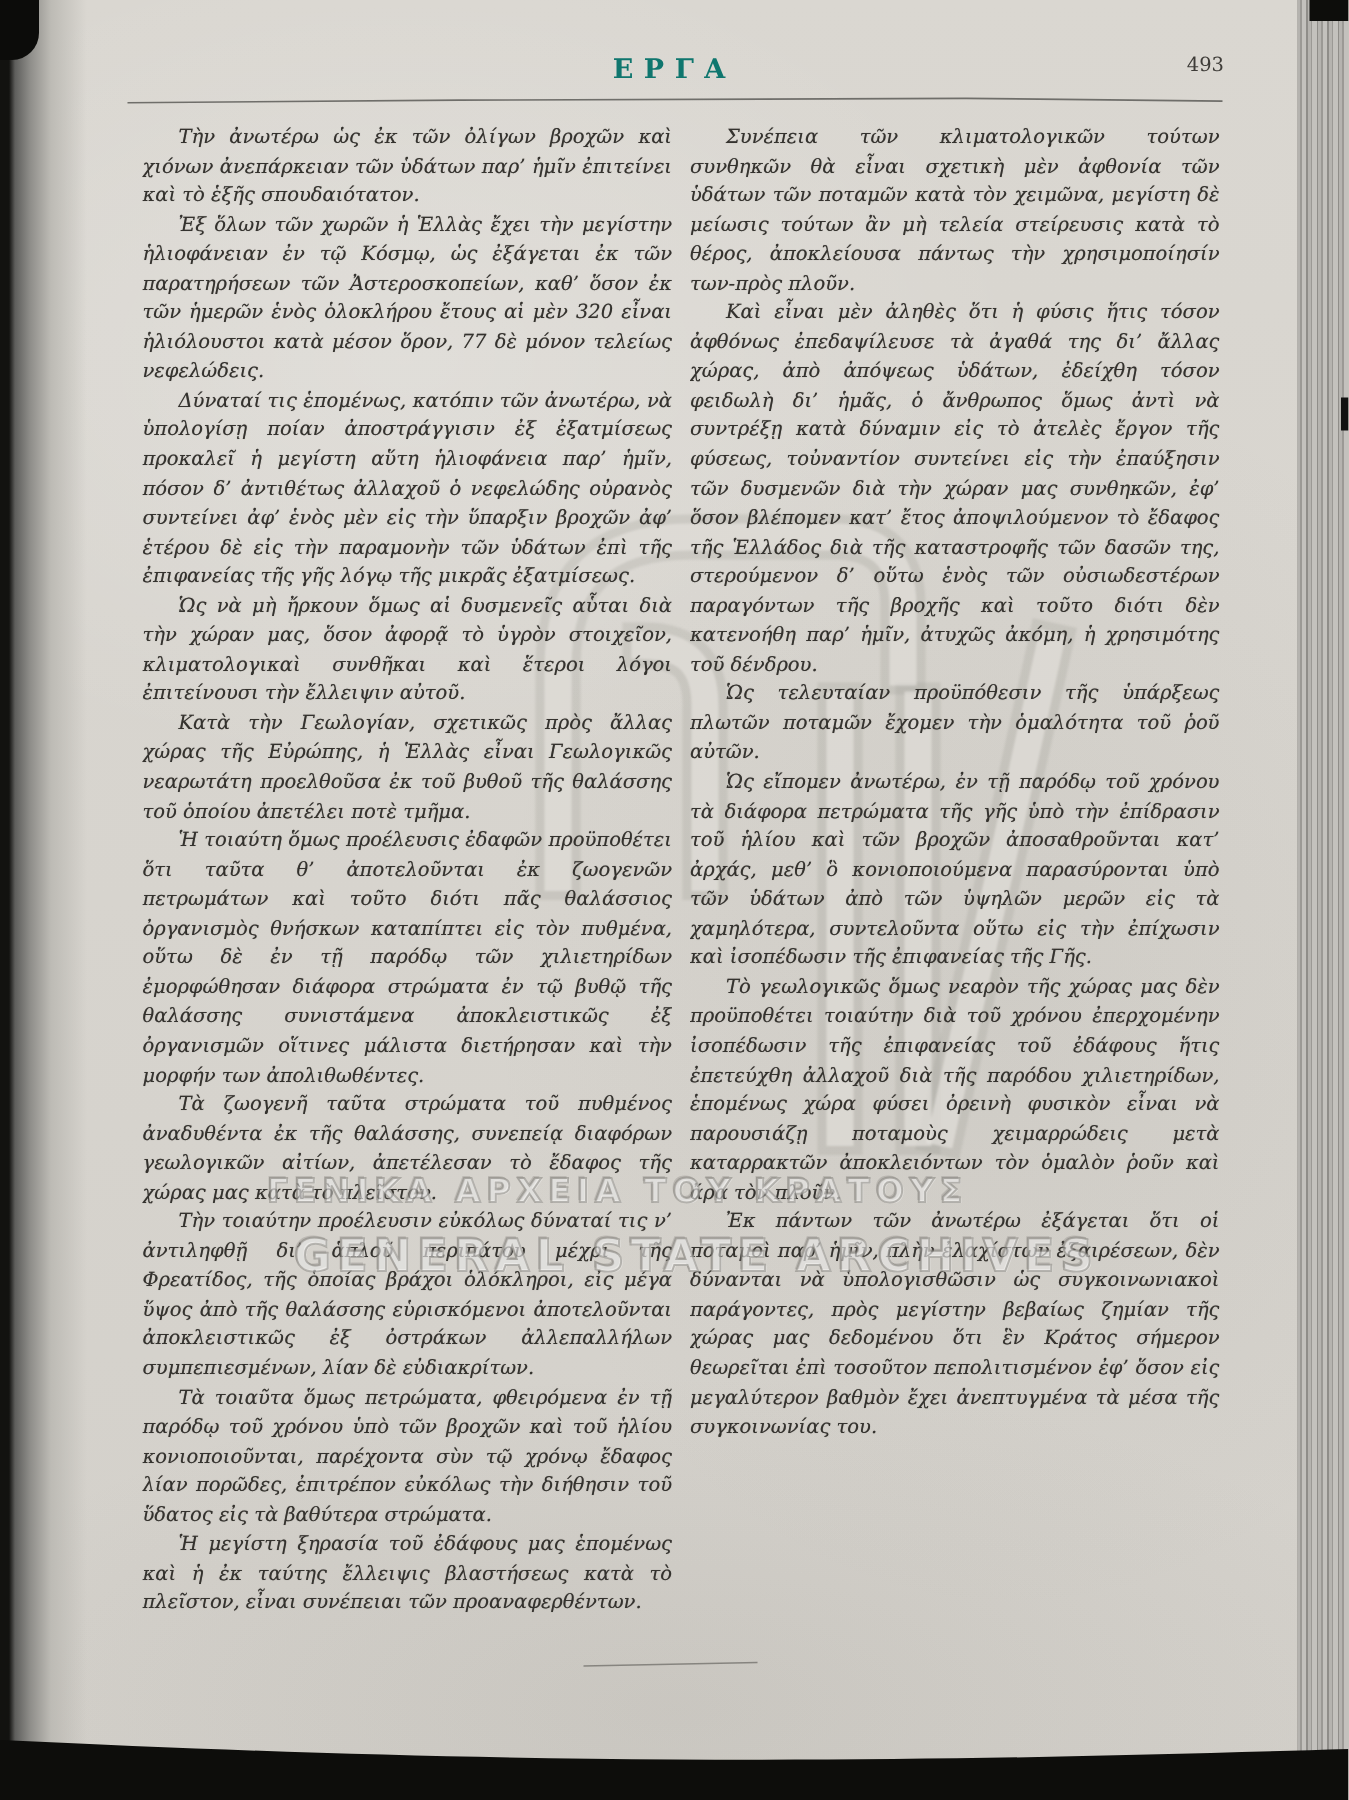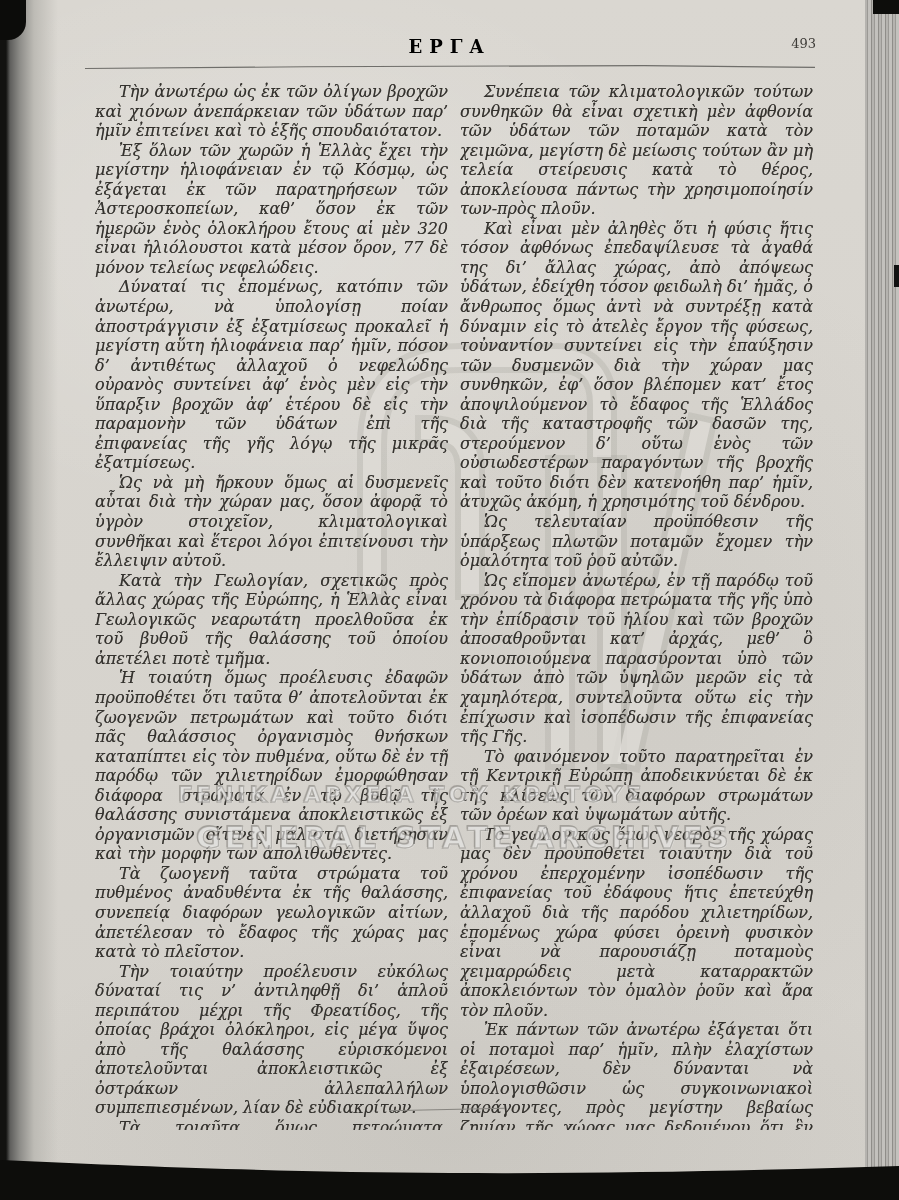--- a/index.html
+++ b/index.html
@@ -28,31 +28,31 @@
     position:absolute;right:0;top:0;width:34px;height:1200px;
     background:repeating-linear-gradient(90deg,#b5b3af 0 2px,#9b9995 2px 3px,#c3c1bd 3px 6px,#8f8d89 6px 7px);
   }
   .stack-notch-top{position:absolute;right:0;top:0;width:26px;height:14px;background:#0d0d0b;}
   .stack-sliver{position:absolute;right:0;top:265px;width:5px;height:22px;background:#111;}
   
   .bottom-band{position:absolute;left:0;bottom:0;width:899px;height:42px;}
   
   .header-title{
     position:absolute;left:0;top:36px;width:899px;text-align:center;
-    font-size:18px;letter-spacing:7px;color:#000000;font-weight:bold;
+    font-size:18px;letter-spacing:7px;color:#0f766e;font-weight:bold;
   }
   .page-number{
     position:absolute;left:740px;top:36px;width:76px;text-align:right;
     font-size:13px;color:#3e3c38;
   }
   .header-rule{position:absolute;left:84px;top:64px;width:732px;height:6px;}
   
   .col{
     position:absolute;top:82px;width:353px;height:1048px;overflow:hidden;
-    font-size:16px;line-height:19.55px;color:#34322e;
+    font-size:13px;line-height:19.55px;color:#34322e;
     text-align:justify;font-style:italic;
     text-shadow:0 0 0.5px rgba(52,50,46,0.55);
   }
   .col-left{left:95px;}
   .col-right{left:460px;}
   .col p{margin:0;text-indent:24px;}
   .col p.noindent{text-indent:0;}
   
   .wm-emblem{position:absolute;left:0;top:0;pointer-events:none;filter:blur(0.6px);}
   .wm-text{
@@ -110,21 +110,20 @@
     <p>Τὰ ζωογενῆ ταῦτα στρώματα τοῦ πυθμένος ἀναδυθέντα ἐκ τῆς θαλάσσης, συνεπείᾳ διαφόρων γεωλογικῶν αἰτίων, ἀπετέλεσαν τὸ ἔδαφος τῆς χώρας μας κατὰ τὸ πλεῖστον.</p>
     <p>Τὴν τοιαύτην προέλευσιν εὐκόλως δύναταί τις ν’ ἀντιληφθῇ δι’ ἁπλοῦ περιπάτου μέχρι τῆς Φρεατίδος, τῆς ὁποίας βράχοι ὁλόκληροι, εἰς μέγα ὕψος ἀπὸ τῆς θαλάσσης εὑρισκόμενοι ἀποτελοῦνται ἀποκλειστικῶς ἐξ ὀστράκων ἀλλεπαλλήλων συμπεπιεσμένων, λίαν δὲ εὐδιακρίτων.</p>
     <p>Τὰ τοιαῦτα ὅμως πετρώματα, φθειρόμενα ἐν τῇ παρόδῳ τοῦ χρόνου ὑπὸ τῶν βροχῶν καὶ τοῦ ἡλίου κονιοποιοῦνται, παρέχοντα σὺν τῷ χρόνῳ ἔδαφος λίαν πορῶδες, ἐπιτρέπον εὐκόλως τὴν διήθησιν τοῦ ὕδατος εἰς τὰ βαθύτερα στρώματα.</p>
     <p>Ἡ μεγίστη ξηρασία τοῦ ἐδάφους μας ἑπομένως καὶ ἡ ἐκ ταύτης ἔλλειψις βλαστήσεως κατὰ τὸ πλεῖστον, εἶναι συνέπειαι τῶν προαναφερθέντων.</p>
   </div>
 <div class="col col-right">
     <p>Συνέπεια τῶν κλιματολογικῶν τούτων συνθηκῶν θὰ εἶναι σχετικὴ μὲν ἀφθονία τῶν ὑδάτων τῶν ποταμῶν κατὰ τὸν χειμῶνα, μεγίστη δὲ μείωσις τούτων ἂν μὴ τελεία στείρευσις κατὰ τὸ θέρος, ἀποκλείουσα πάντως τὴν χρησιμοποίησίν των-πρὸς πλοῦν.</p>
     <p>Καὶ εἶναι μὲν ἀληθὲς ὅτι ἡ φύσις ἥτις τόσον ἀφθόνως ἐπεδαψίλευσε τὰ ἀγαθά της δι’ ἄλλας χώρας, ἀπὸ ἀπόψεως ὑδάτων, ἐδείχθη τόσον φειδωλὴ δι’ ἡμᾶς, ὁ ἄνθρωπος ὅμως ἀντὶ νὰ συντρέξῃ κατὰ δύναμιν εἰς τὸ ἀτελὲς ἔργον τῆς φύσεως, τοὐναντίον συντείνει εἰς τὴν ἐπαύξησιν τῶν δυσμενῶν διὰ τὴν χώραν μας συνθηκῶν, ἐφ’ ὅσον βλέπομεν κατ’ ἔτος ἀποψιλούμενον τὸ ἔδαφος τῆς Ἑλλάδος διὰ τῆς καταστροφῆς τῶν δασῶν της, στερούμενον δ’ οὕτω ἑνὸς τῶν οὐσιωδεστέρων παραγόντων τῆς βροχῆς καὶ τοῦτο διότι δὲν κατενοήθη παρ’ ἡμῖν, ἀτυχῶς ἀκόμη, ἡ χρησιμότης τοῦ δένδρου.</p>
     <p>Ὡς τελευταίαν προϋπόθεσιν τῆς ὑπάρξεως πλωτῶν ποταμῶν ἔχομεν τὴν ὁμαλότητα τοῦ ῥοῦ αὐτῶν.</p>
     <p>Ὡς εἴπομεν ἀνωτέρω, ἐν τῇ παρόδῳ τοῦ χρόνου τὰ διάφορα πετρώματα τῆς γῆς ὑπὸ τὴν ἐπίδρασιν τοῦ ἡλίου καὶ τῶν βροχῶν ἀποσαθροῦνται κατ’ ἀρχάς, μεθ’ ὃ κονιοποιούμενα παρασύρονται ὑπὸ τῶν ὑδάτων ἀπὸ τῶν ὑψηλῶν μερῶν εἰς τὰ χαμηλότερα, συντελοῦντα οὕτω εἰς τὴν ἐπίχωσιν καὶ ἰσοπέδωσιν τῆς ἐπιφανείας τῆς Γῆς.</p>
-    <p>Τὸ φαινόμενον τοῦτο παρατηρεῖται ἐν τῇ Κεντρικῇ Εὐρώπῃ ἀποδεικνύεται δὲ ἐκ τῆς κλίσεως τῶν διαφόρων στρωμάτων τῶν ὀρέων καὶ ὑψωμάτων αὐτῆς.</p>
     <p>Τὸ γεωλογικῶς ὅμως νεαρὸν τῆς χώρας μας δὲν προϋποθέτει τοιαύτην διὰ τοῦ χρόνου ἐπερχομένην ἰσοπέδωσιν τῆς ἐπιφανείας τοῦ ἐδάφους ἥτις ἐπετεύχθη ἀλλαχοῦ διὰ τῆς παρόδου χιλιετηρίδων, ἑπομένως χώρα φύσει ὀρεινὴ φυσικὸν εἶναι νὰ παρουσιάζῃ ποταμοὺς χειμαρρώδεις μετὰ καταρρακτῶν ἀποκλειόντων τὸν ὁμαλὸν ῥοῦν καὶ ἄρα τὸν πλοῦν.</p>
     <p>Ἐκ πάντων τῶν ἀνωτέρω ἐξάγεται ὅτι οἱ ποταμοὶ παρ’ ἡμῖν, πλὴν ἐλαχίστων ἐξαιρέσεων, δὲν δύνανται νὰ ὑπολογισθῶσιν ὡς συγκοινωνιακοὶ παράγοντες, πρὸς μεγίστην βεβαίως ζημίαν τῆς χώρας μας δεδομένου ὅτι ἓν Κράτος σήμερον θεωρεῖται ἐπὶ τοσοῦτον πεπολιτισμένον ἐφ’ ὅσον εἰς μεγαλύτερον βαθμὸν ἔχει ἀνεπτυγμένα τὰ μέσα τῆς συγκοινωνίας του.</p>
   </div>
 
 <div class="wm-text wm-greek">ΓΕΝΙΚΑ ΑΡΧΕΙΑ ΤΟΥ ΚΡΑΤΟΥΣ</div>
 <div class="wm-text wm-latin">GENERAL STATE ARCHIVES</div>
 
 <div class="end-divider"></div>
 
 <div class="gutter"></div>

